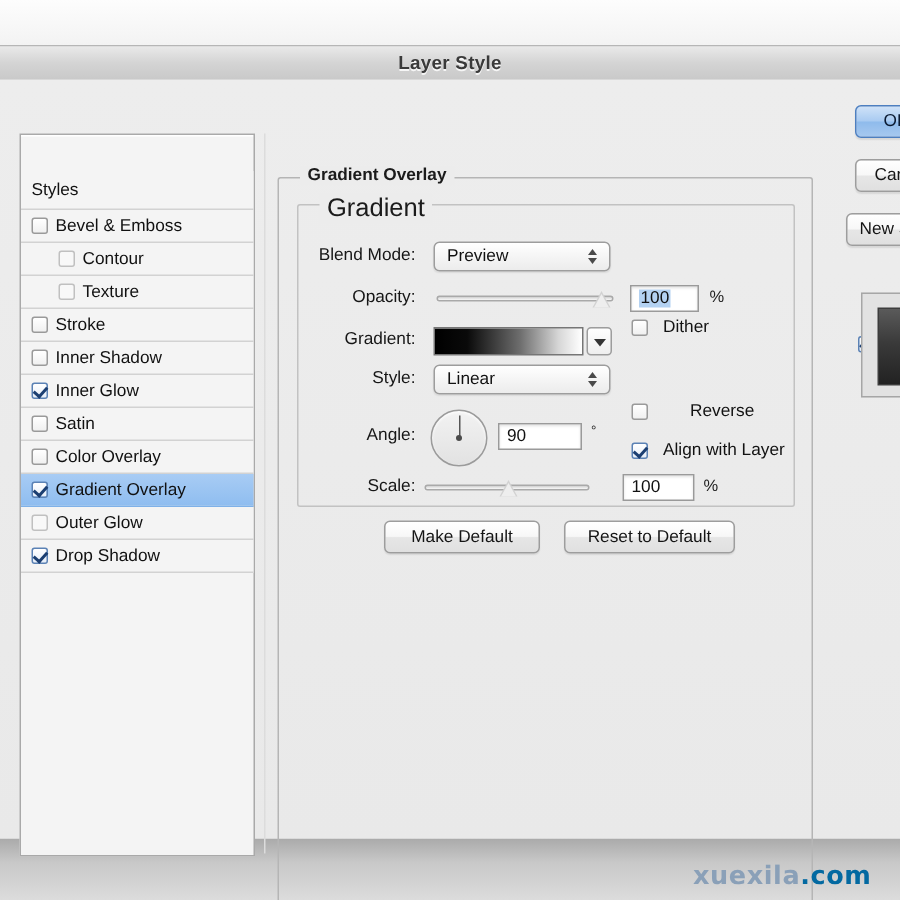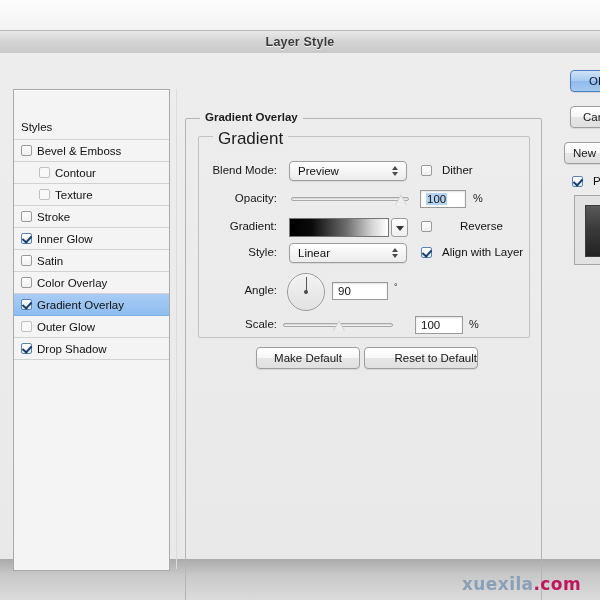--- a/index.html
+++ b/index.html
@@ -196,21 +196,21 @@
   .dial .needle{
     position:absolute;left:50%;top:3px;width:1px;height:15px;
     background:#555;margin-left:-0.5px;
   }
   .dial .hub{
     position:absolute;left:50%;top:50%;width:4px;height:4px;
     margin:-2px 0 0 -2px;border-radius:50%;background:#4a4a4a;
   }
 
   
-  .chkline{position:absolute;display:flex;align-items:flex-end;}
+  .chkline{position:absolute;display:flex;align-items:flex-end;margin-top:48px;}
   .chkline .txt{font-size:11.5px;color:#121212;margin-left:5px;white-space:nowrap;}
 
   
   .btn{
     position:absolute;height:22px;box-sizing:border-box;
     border:1px solid #9d9d9d;border-radius:4px;
     background:linear-gradient(to bottom,#ffffff 0%,#f7f7f7 48%,#e6e6e6 52%,#e0e0e0 100%);
     box-shadow:0 1px 1px rgba(0,0,0,.09);
     display:flex;align-items:center;justify-content:center;
     font-size:11.5px;color:#151515;white-space:nowrap;
@@ -233,21 +233,21 @@
     border:1px solid #3c3c3c;
   }
 
   
   .watermark{
     position:absolute;left:462px;top:574px;
     font-size:17px;font-weight:bold;letter-spacing:.4px;
     font-family:"DejaVu Sans",sans-serif;
   }
   .watermark .w1{color:#8aa0b8;}
-  .watermark .w2{color:#be185d;}
+  .watermark .w2{color:#0369a1;}
 
   .divider-v{
     position:absolute;left:176px;top:36px;width:1px;height:480px;
     background:#dcdcdc;
   }
 </style>
 </head>
 <body>
 
 <div id="root">
@@ -283,20 +283,24 @@
         <div class="style-row indent">
           <span class="cbx light"></span>
           <span class="lbl">Texture</span>
         </div>
 
         <div class="style-row">
           <span class="cbx"></span>
           <span class="lbl">Stroke</span>
         </div>
 
+        <div class="style-row">
+          <span class="cbx"></span>
+          <span class="lbl">Inner Shadow</span>
+        </div>
 
         <div class="style-row">
           <span class="cbx checked"></span>
           <span class="lbl">Inner Glow</span>
         </div>
 
         <div class="style-row">
           <span class="cbx"></span>
           <span class="lbl">Satin</span>
         </div>
@@ -400,21 +404,21 @@
               <span class="val">100</span>
             </div>
             <span class="unit" style="left:270px;">%</span>
           </div>
 
         </div>
 
         <div class="btn" style="left:70px;top:228px;width:104px;">
           <span>Make Default</span>
         </div>
-        <div class="btn" style="left:178px;top:228px;width:114px;justify-content:flex-end;">
+        <div class="btn" style="left:190px;top:228px;width:114px;">
           <span>Reset to Default</span>
         </div>
 
       </div>
 
     </div>
   </div>
 
   <div class="rightcol">
     <div class="btn primary" style="left:10px;top:40px;width:70px;justify-content:flex-start;padding-left:18px;">

